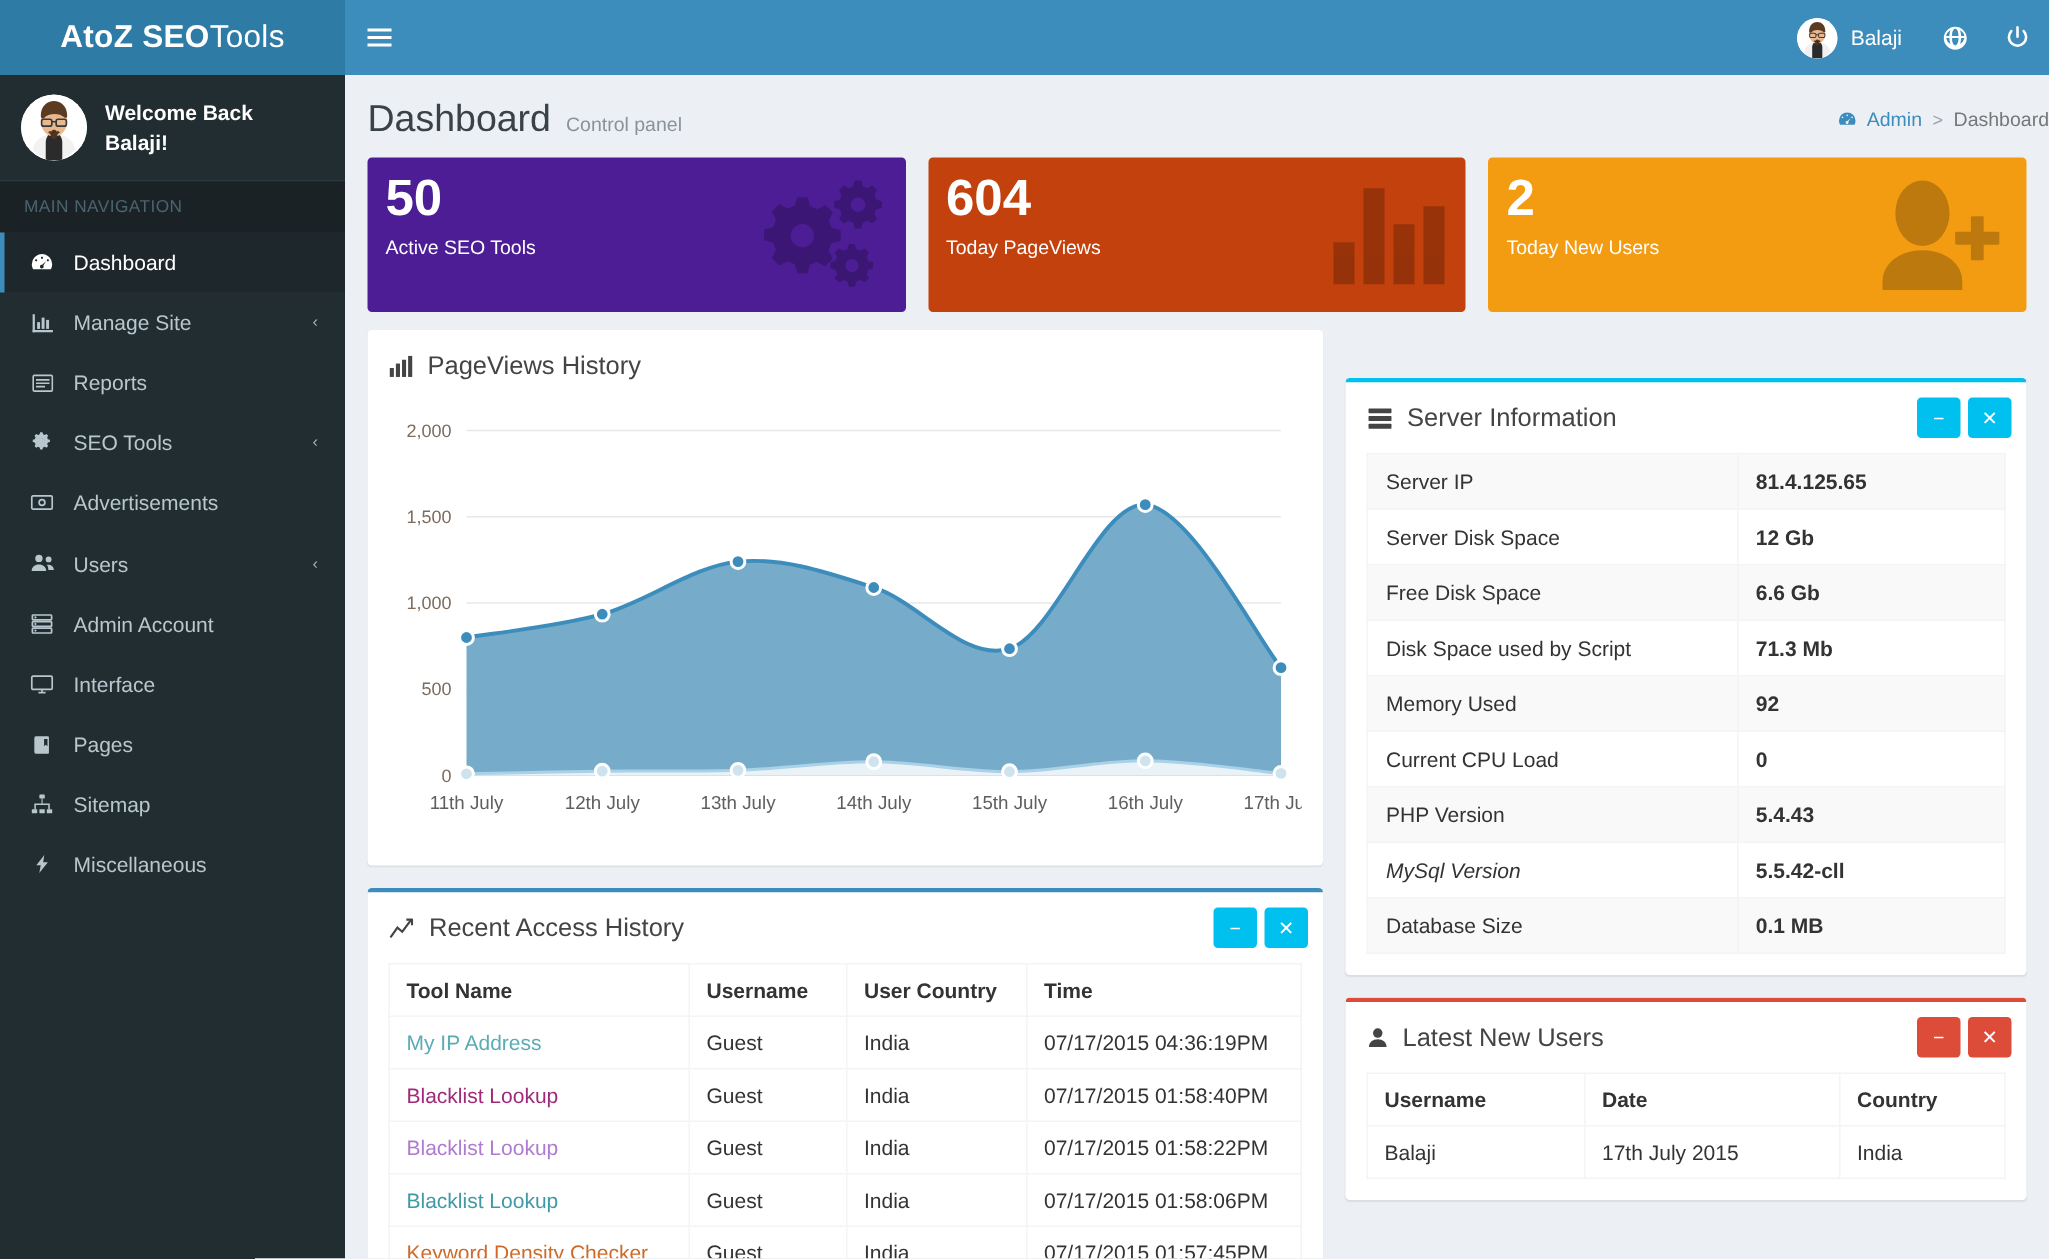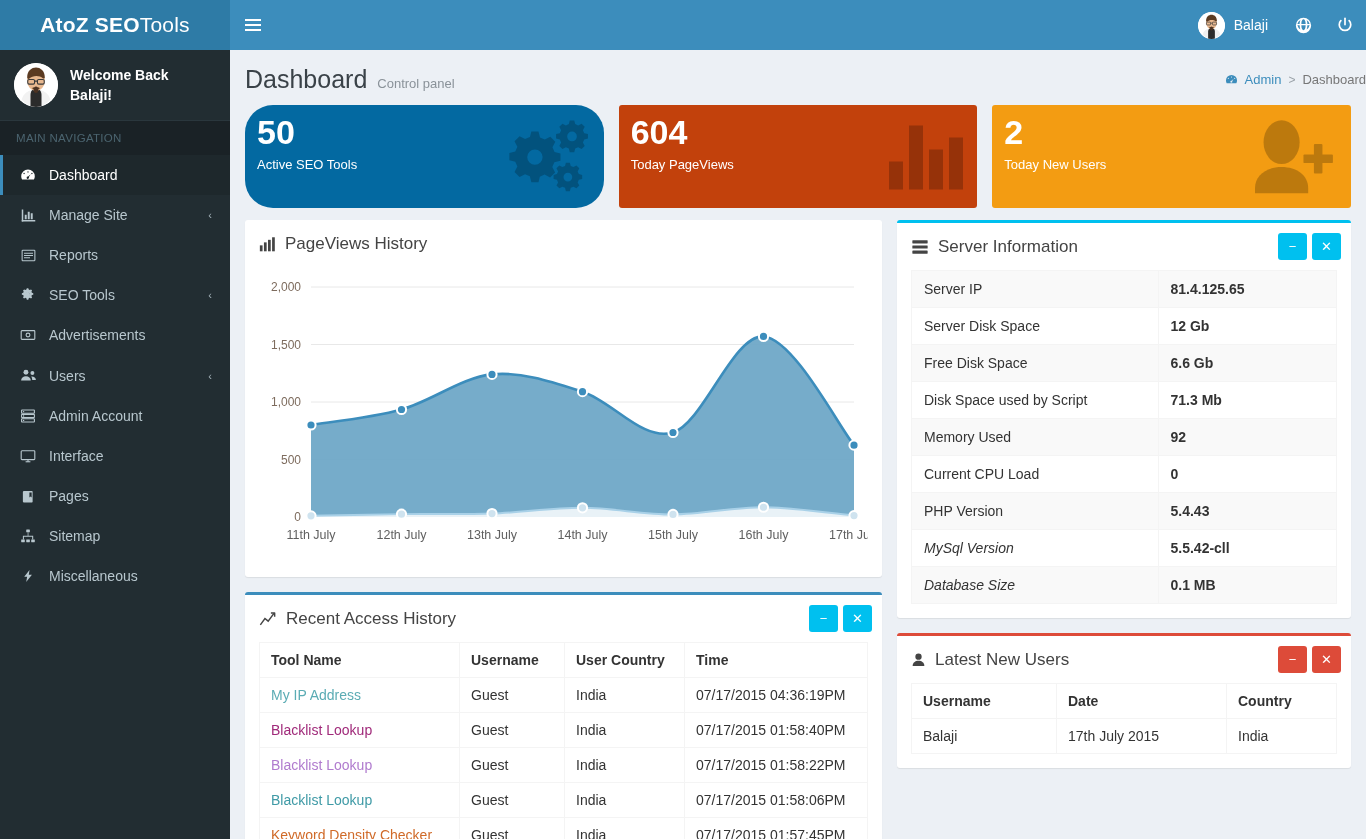--- a/index.html
+++ b/index.html
@@ -114,38 +114,38 @@
     flex: 1; border-radius: 3px; position: relative;
     height: 103px; overflow: hidden; color: #fff;
   }
   .small-box .inner { padding: 10px 12px; position: relative; z-index: 2; }
   .small-box h3 { font-size: 34px; font-weight: bold; line-height: 1.05; }
   .small-box p { font-size: 13px; margin-top: 6px; }
   .small-box .bg-icon {
     position: absolute; right: 10px; top: 50%; transform: translateY(-50%);
     z-index: 1; opacity: .22;
   }
-  .sb-aqua  { background: #0369a1; border-radius: 28px; }
+  .sb-aqua  { background: #4c1d95; }
   .sb-green { background: #c2410c; }
   .sb-yellow{ background: #f39c12; }
   .sb-red   { background: #dd4b39; }
 
   
   .row { display: flex; gap: 15px; margin-top: 12px; align-items: flex-start; }
   .col-left { width: 637px; flex: none; }
   .col-right { flex: 1; }
 
   
   .box {
     background: #fff; border-top: 3px solid #d2d6de; border-radius: 3px;
     margin-bottom: 15px; position: relative;
     box-shadow: 0 1px 1px rgba(0,0,0,.08);
   }
   .box.plain { border-top-color: #fff; }
-  .box.solid-aqua { border-top-color: #00c0ef; }
+  .box.solid-aqua { border-top-color: #00c0ef; margin-top: 32px; }
   .box.solid-blue { border-top-color: #3c8dbc; }
   .box.solid-red  { border-top-color: #dd4b39; }
   .box-header {
     padding: 10px 10px 10px 14px; display: flex; align-items: center;
     min-height: 42px;
   }
   .box-title {
     font-size: 17px; color: #444; font-weight: normal;
     display: flex; align-items: center; gap: 9px;
   }
@@ -639,21 +639,21 @@
                     </tr>
                     <tr>
                       <td style="width: 58%;">PHP Version</td>
                       <td class="val">5.4.43</td>
                     </tr>
                     <tr>
                       <td style="width: 58%; font-style: italic;">MySql Version</td>
                       <td class="val">5.5.42-cll</td>
                     </tr>
                     <tr>
-                      <td style="width: 58%; font-style: italic;">Database Size</td>
+                      <td style="width: 58%;">Database Size</td>
                       <td class="val">0.1 MB</td>
                     </tr>
                   </tbody>
               </table>
             </div>
           </div>
 
           <div class="box solid-red">
             <div class="box-header">
               <h3 class="box-title">

